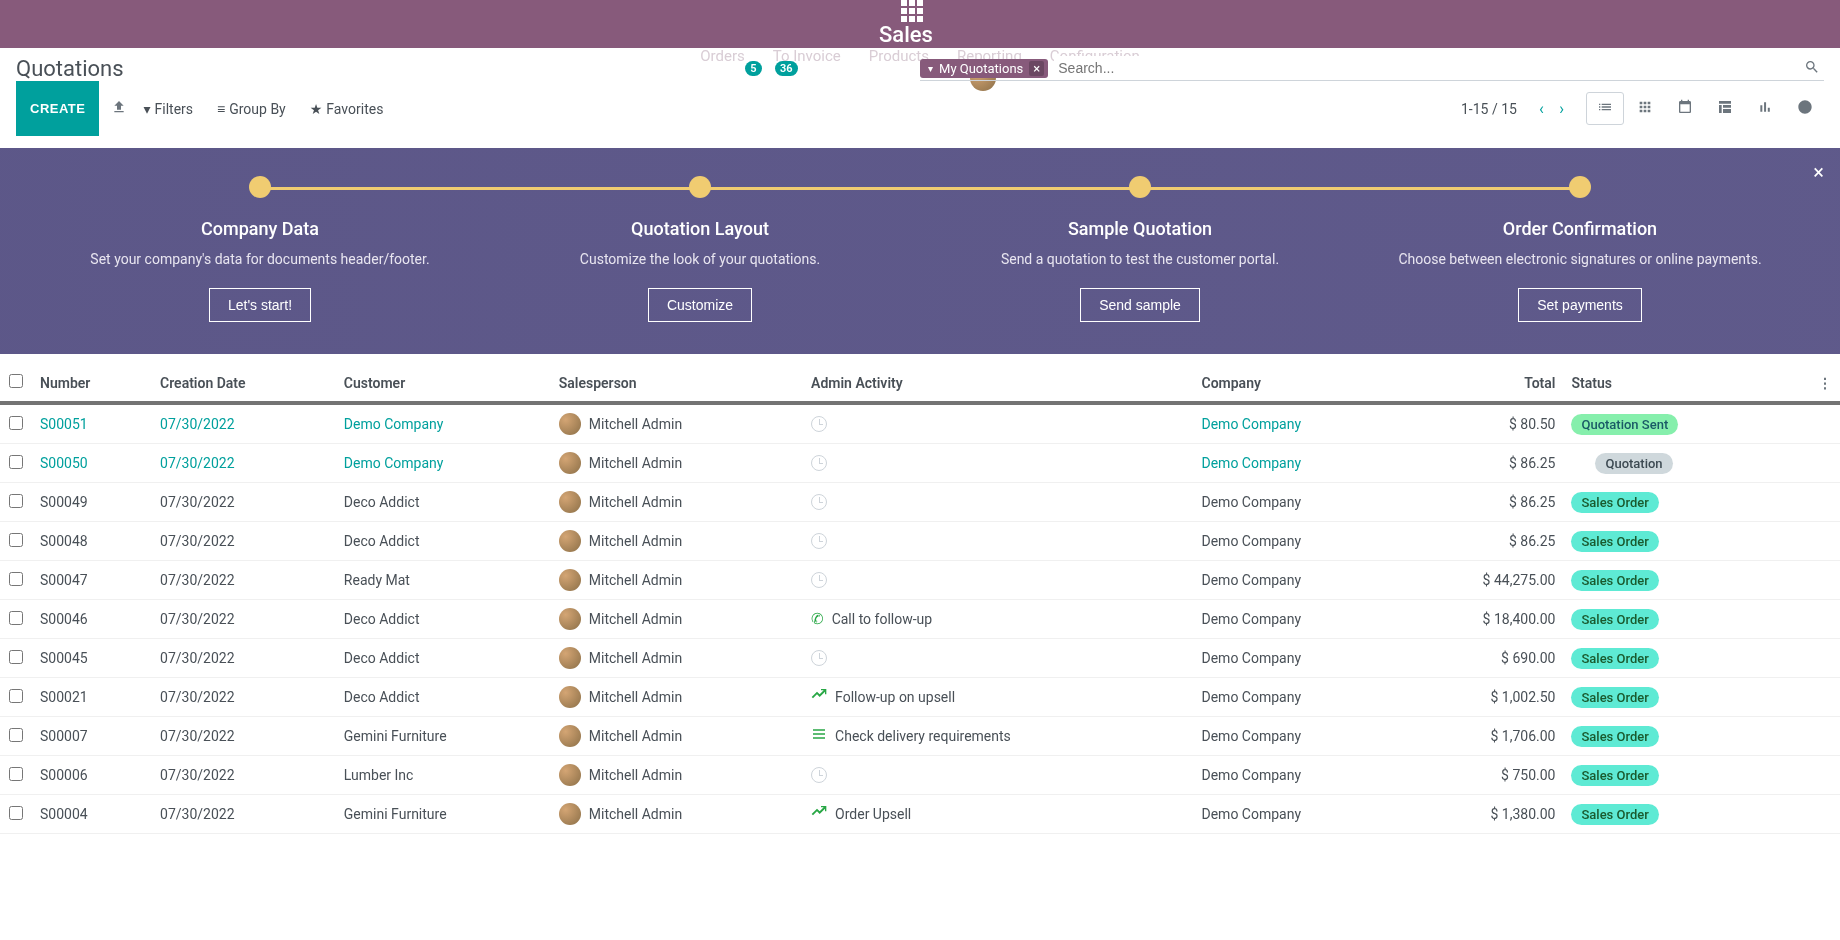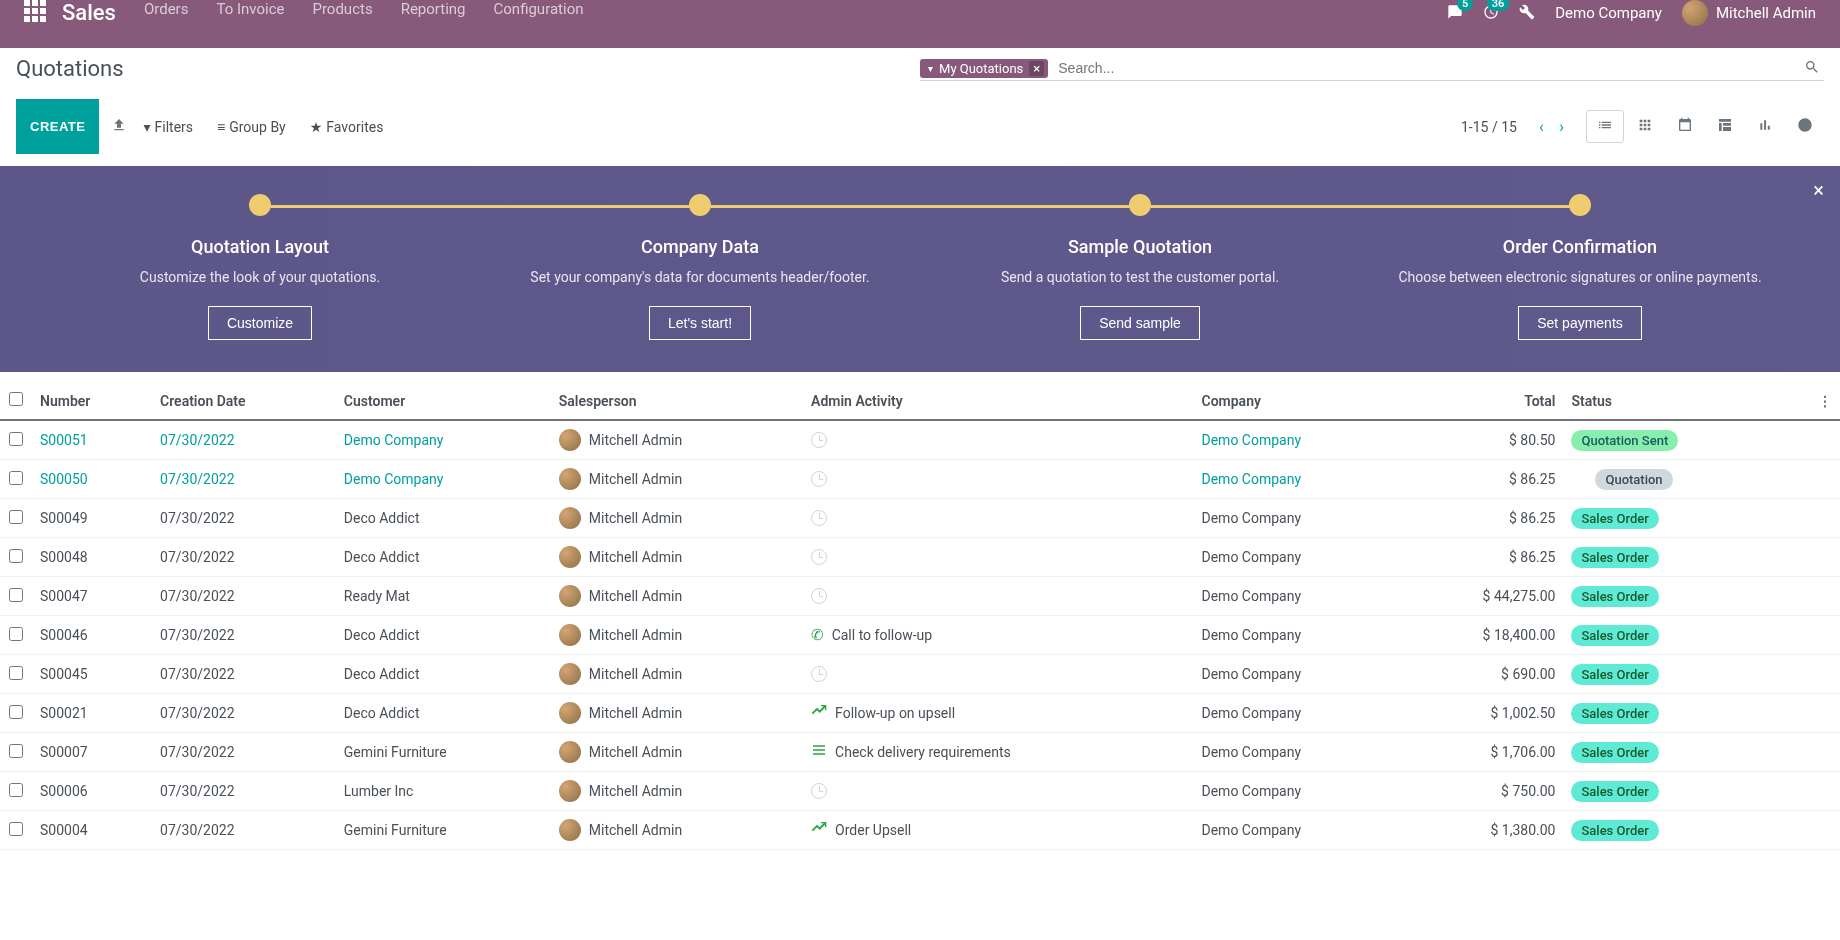--- a/index.html
+++ b/index.html
@@ -1,32 +1,32 @@
 <!DOCTYPE html>
 <html><head>
 <meta charset="utf-8">
 <style>
 * { box-sizing: border-box; margin: 0; padding: 0; }
 body { font-family: -apple-system, BlinkMacSystemFont, "Segoe UI", Roboto, "Helvetica Neue", sans-serif; font-size: 14px; color: #495057; background: #fff; width: 1840px; }
 
 
-.topnav { background: #875a7b; height: 48px; display: flex; align-items: flex-start; color: #fff; padding: 0 24px; }
+.topnav { background: #875a7b; height: 48px; display: flex; align-items: center; color: #fff; padding: 0 16px; flex-direction: column; }
 .apps-icon { display: grid; grid-template-columns: repeat(3,6px); grid-template-rows: repeat(3,6px); gap: 2px; margin-right: 16px; cursor: pointer; }
 .apps-icon span { background: #fff; width: 6px; height: 6px; }
 .app-name { font-size: 22px; font-weight: 500; margin-right: 28px; }
 .nav-links { display: flex; gap: 28px; flex: 1; }
 .nav-links div { color: #d9cdd5; cursor: pointer; font-size: 15px; }
 .nav-right { display: flex; align-items: center; gap: 20px; }
 .badge-wrap { position: relative; cursor: pointer; }
 .badge { position: absolute; top: -8px; right: -10px; background: #00a09d; color: #fff; font-size: 11px; padding: 1px 5px; border-radius: 8px; font-weight: 600; }
 .avatar { width: 26px; height: 26px; border-radius: 50%; background: radial-gradient(circle at 30% 30%, #d4a574, #8b6f47); display: inline-block; }
 
 
 .control-panel { padding: 8px 16px 0 16px; }
-.cp-row1 { display: flex; align-items: center; margin-bottom: 18px; }
+.cp-row1 { display: flex; align-items: center; margin-bottom: 0; }
 .breadcrumb { font-size: 22px; flex: 1; color: #495057; }
 .search-area { flex: 1; display: flex; align-items: center; border-bottom: 1px solid #ced4da; }
 .search-chip { background: #875a7b; color: #fff; font-size: 13px; padding: 2px 4px 2px 8px; border-radius: 3px; display: flex; align-items: center; gap: 6px; margin-right: 6px; }
 .search-chip .funnel { font-size: 10px; }
 .search-chip .chip-close { background: #6b4762; padding: 0 4px; border-radius: 2px; cursor: pointer; }
 .search-input { border: none; outline: none; flex: 1; font-size: 14px; padding: 4px; }
 .search-icon { color: #6c757d; cursor: pointer; padding: 0 4px; }
 
 .cp-row2 { display: flex; align-items: center; }
 .btn-create { background: #00a09d; color: #fff; border: none; padding: 20px 14px; font-size: 13px; font-weight: 600; letter-spacing: 0.5px; cursor: pointer; margin-right: 12px; }
@@ -47,21 +47,21 @@
 .steps::before { content: ""; position: absolute; top: 11px; left: 12%; right: 12%; height: 3px; background: #f0cc71; z-index: 0; }
 .step { flex: 1; text-align: center; position: relative; z-index: 1; }
 .step-dot { width: 22px; height: 22px; border-radius: 50%; background: #f0cc71; margin: 0 auto 20px auto; }
 .step-title { font-size: 18px; font-weight: 500; margin-bottom: 10px; }
 .step-desc { font-size: 14px; color: #e8e5f0; margin-bottom: 18px; line-height: 1.5; padding: 0 20px; }
 .step-btn { background: transparent; border: 1px solid #fff; color: #fff; padding: 8px 18px; font-size: 14px; cursor: pointer; }
 
 
 .table-wrap { margin-top: 10px; }
 table { width: 100%; border-collapse: collapse; }
-th { text-align: left; font-weight: 600; font-size: 14px; padding: 10px 8px; border-bottom: 2px solid #737373; color: #495057; }
+th { text-align: left; font-weight: 600; font-size: 14px; padding: 10px 8px; border-bottom: 4px solid #737373; color: #495057; }
 th.right, td.right { text-align: right; }
 td { padding: 8px 8px; border-bottom: 1px solid #f0f0f0; font-size: 14px; vertical-align: middle; }
 tr.draft td .link-like { color: #00a09d; }
 tr.draft td.number, tr.draft td.date, tr.draft td.customer, tr.draft td.company { color: #00a09d; }
 .check-col { width: 32px; text-align: center; }
 input[type=checkbox] { width: 14px; height: 14px; cursor: pointer; }
 .sp-cell { display: flex; align-items: center; gap: 8px; }
 .mini-avatar { width: 22px; height: 22px; border-radius: 50%; background: radial-gradient(circle at 30% 30%, #d4a574, #8b6f47); }
 .activity-cell { display: flex; align-items: center; gap: 8px; }
 .clock-icon { width: 16px; height: 16px; border: 1.5px solid #ced4da; border-radius: 50%; position: relative; }
@@ -191,28 +191,28 @@
       </div>
     </div>
   </div>
 </div>
 
 <div class="banner">
   <span class="banner-close">×</span>
   <div class="steps" id="steps-container">
       <div class="step">
     <div class="step-dot"></div>
+    <div class="step-title">Company Data</div>
+    <div class="step-desc">Set your company's data for documents header/footer.</div>
+    <button class="step-btn">Let's start!</button></div>
+      <div class="step">
+    <div class="step-dot"></div>
     <div class="step-title">Quotation Layout</div>
     <div class="step-desc">Customize the look of your quotations.</div>
     <button class="step-btn">Customize</button></div>
-      <div class="step">
-    <div class="step-dot"></div>
-    <div class="step-title">Company Data</div>
-    <div class="step-desc">Set your company's data for documents header/footer.</div>
-    <button class="step-btn">Let's start!</button></div>
       <div class="step">
     <div class="step-dot"></div>
     <div class="step-title">Sample Quotation</div>
     <div class="step-desc">Send a quotation to test the customer portal.</div>
     <button class="step-btn">Send sample</button></div>
       <div class="step">
     <div class="step-dot"></div>
     <div class="step-title">Order Confirmation</div>
     <div class="step-desc">Choose between electronic signatures or online payments.</div>
     <button class="step-btn">Set payments</button></div>

